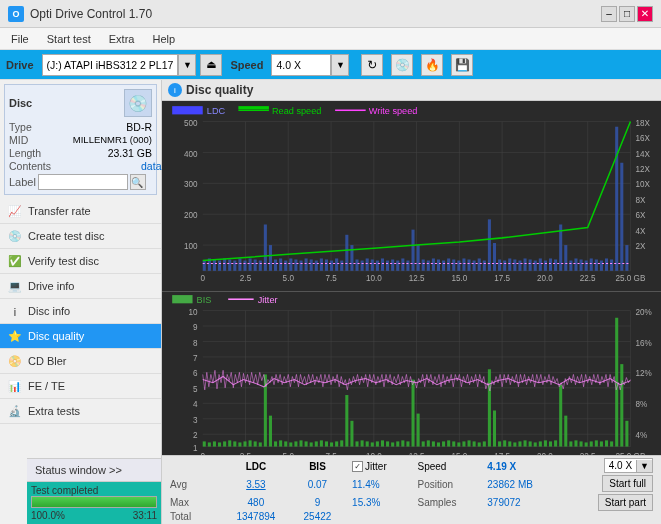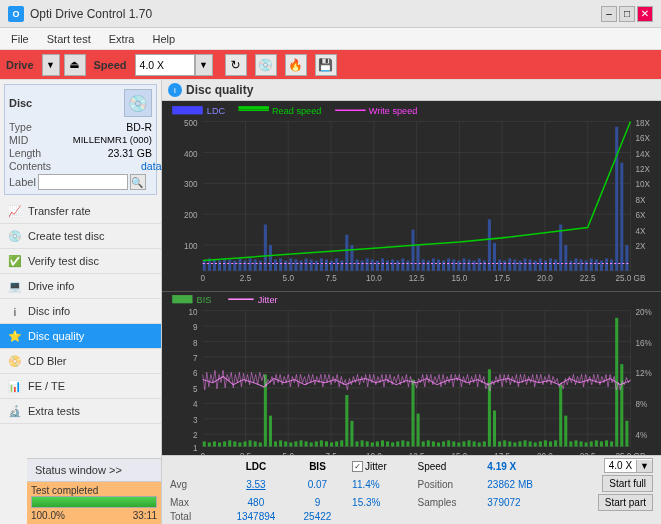--- a/index.html
+++ b/index.html
@@ -12,21 +12,21 @@
     .title-bar-text { font-size: 12px; color: #333; }
     .title-bar-controls { display: flex; gap: 2px; }
     .title-btn { width: 16px; height: 16px; border: 1px solid #aaa; background: #ddd; cursor: pointer; display: flex; align-items: center; justify-content: center; font-size: 10px; }
     .title-btn.close { background: #e05; color: white; }
     
     
     .menu-bar { background: #f5f5f5; display: flex; align-items: center; gap: 12px; padding: 2px 8px; height: 22px; border-bottom: 1px solid #ddd; }
     .menu-item { font-size: 11px; color: #333; cursor: pointer; padding: 1px 3px; }
     
     
-    .drive-bar { background: #ef4444; display: flex; align-items: center; gap: 8px; padding: 3px 6px; height: 30px; border-bottom: 1px solid #ddd; }
+    .drive-bar { background: #0ea5e9; display: flex; align-items: center; gap: 8px; padding: 3px 6px; height: 30px; border-bottom: 1px solid #ddd; }
     .drive-label { font-weight: bold; font-size: 11px; color: #333; }
     .drive-select { display: flex; align-items: center; background: white; border: 1px solid #aaa; padding: 1px 4px; height: 22px; flex: 1; max-width: 230px; font-size: 11px; }
     .drive-select-arrow { border: 1px solid #aaa; background: #e0e0e0; height: 22px; width: 18px; display: flex; align-items: center; justify-content: center; font-size: 9px; cursor: pointer; }
     .eject-btn { border: 1px solid #aaa; background: #e0e0e0; height: 22px; width: 22px; display: flex; align-items: center; justify-content: center; cursor: pointer; }
     .speed-label { font-size: 11px; font-weight: bold; color: #333; }
     .speed-select { display: flex; align-items: center; background: white; border: 1px solid #aaa; padding: 1px 4px; height: 22px; width: 60px; font-size: 11px; }
     .speed-arrow { border: 1px solid #aaa; background: #e0e0e0; height: 22px; width: 18px; display: flex; align-items: center; justify-content: center; font-size: 9px; cursor: pointer; }
     .toolbar-btn { border: 1px solid #aaa; background: #e8e8e8; height: 22px; width: 22px; display: flex; align-items: center; justify-content: center; cursor: pointer; font-size: 12px; }
     
     
@@ -49,21 +49,21 @@
     .label-btn { border: 1px solid #aaa; background: #e8e8e8; width: 16px; height: 16px; display: flex; align-items: center; justify-content: center; cursor: pointer; font-size: 10px; }
     
     
     .nav-item { display: flex; align-items: center; gap: 6px; padding: 5px 8px; cursor: pointer; border-bottom: 1px solid #ddd; font-size: 11px; color: #333; }
     .nav-item.active { background: #2196F3; color: white; }
     .nav-icon { width: 14px; height: 14px; display: flex; align-items: center; justify-content: center; font-size: 11px; }
     
     
     .status-section { margin-top: auto; border-top: 1px solid #ccc; margin-left: 27px; }
     .status-btn { display: flex; align-items: center; justify-content: space-between; padding: 5px 8px; cursor: pointer; background: #e8e8f0; border-bottom: 1px solid #ccc; font-size: 11px; color: #333; }
-    .progress-area { padding: 3px 4px; background: #fdba74; }
+    .progress-area { padding: 3px 4px; background: #14b8a6; }
     .progress-bar-container { background: #e0e0e0; border: 1px solid #aaa; height: 12px; margin-bottom: 2px; }
     .progress-bar-fill { background: linear-gradient(to bottom, #50d050, #30a830); height: 100%; }
     .status-row { display: flex; justify-content: space-between; font-size: 10px; color: #333; }
     
     
     .content { flex: 1; display: flex; flex-direction: column; overflow: hidden; background: #3a3a3a; }
     
     
     .chart-header { background: #e8e8e8; display: flex; align-items: center; gap: 4px; padding: 3px 6px; border-bottom: 1px solid #ccc; }
     .chart-title-icon { width: 14px; height: 14px; background: #2196F3; border-radius: 50%; display: flex; align-items: center; justify-content: center; color: white; font-size: 8px; }
@@ -105,20 +105,23 @@
 <div class="menu-bar">
   <span class="menu-item">File</span>
   <span class="menu-item">Start test</span>
   <span class="menu-item">Extra</span>
   <span class="menu-item">Help</span>
 </div>
 
 <div class="drive-bar">
   <span class="drive-label">Drive</span>
   <div style="display:flex; align-items:center;">
+    <div class="drive-select">
+      <span style="font-size:10.5px;">(J:)  ATAPI iHBS312  2 PL17</span>
+    </div>
     <div class="drive-select-arrow">▼</div>
     <div class="eject-btn" style="margin-left:4px;">⏏</div>
   </div>
   <span class="speed-label">Speed</span>
   <div style="display:flex; align-items:center;">
     <div class="speed-select">
       <span style="font-size:10.5px;">4.0 X</span>
     </div>
     <div class="speed-arrow">▼</div>
   </div>

